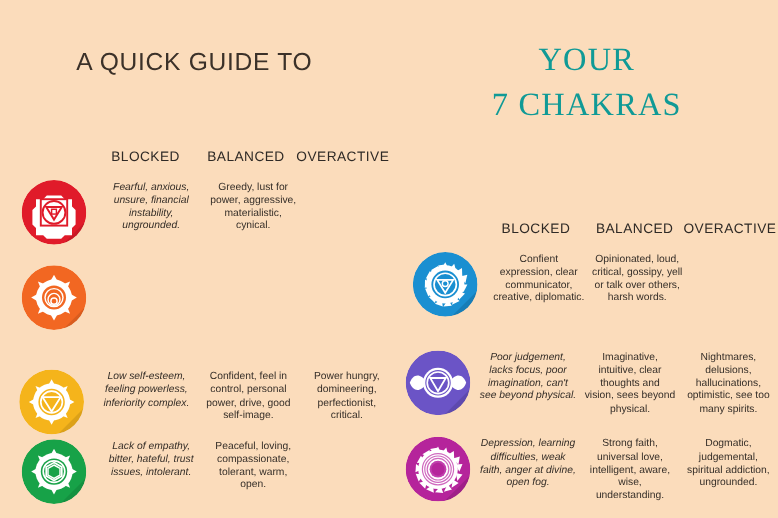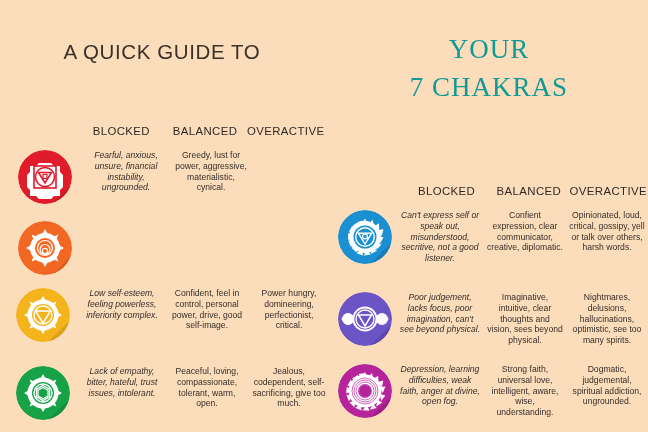--- a/index.html
+++ b/index.html
@@ -107,21 +107,21 @@
   }
   .c-blocked { width: 88px; font-style: italic; }
   .c-balanced { width: 82px; }
   .c-overactive { width: 82px; }
 
   
   .row-left { left: 8px; width: 322px; }
   .row-left .cells { margin-left: 0; }
   .row-l1 { top: 150px; }
   .row-l2 { top: 221px; }
-  .row-l3 { top: 288px; }
+  .row-l3 { top: 308px; }
   .row-l4 { top: 366px; }
 
   
   .row-right { left: 334px; width: 314px; }
   .row-r1 { top: 210px; }
   .row-r2 { top: 292px; }
   .row-r3 { top: 364px; }
 
   
   .chakra {
@@ -260,21 +260,20 @@
           <circle cx="27" cy="27" r="11" fill="#17A248"></circle>
           <circle cx="27" cy="27" r="9" fill="none" stroke="#fff" stroke-width="1.4"></circle>
           <path d="M27 19.5 L33.5 23.25 L33.5 30.75 L27 34.5 L20.5 30.75 L20.5 23.25 Z" fill="none" stroke="#fff" stroke-width="1.4"></path>
           <path d="M27 21.5 L32 24.3 L32 29.9 L27 32.7 L22 29.9 L22 24.3 Z" fill="none" stroke="#fff" stroke-width="1.2"></path>
         </svg>
       </div>
     </div>
     <div class="cells">
       <div class="cell c-blocked">Lack of empathy, bitter, hateful, trust issues, intolerant.</div>
       <div class="cell c-balanced">Peaceful, loving, compassionate, tolerant, warm, open.</div>
-      <div class="cell c-overactive">Jealous, codependent, self-sacrificing, give too much.</div>
     </div>
   </div>
 
   <div class="row row-right row-r1">
     <div class="icon-cell">
       <div class="chakra">
         <svg width="54" height="54" viewBox="0 0 54 54">
           <circle cx="27" cy="27" r="27" fill="#1A8FD1"></circle>
           <path d="M54 32 L32 54 L54 54 Z" fill="rgba(0,0,0,0.12)"></path>
           <g fill="#fff">
@@ -298,21 +297,20 @@
             </g>
           </g>
           <circle cx="27" cy="27" r="11.5" fill="#1A8FD1"></circle>
           <circle cx="27" cy="27" r="9.3" fill="none" stroke="#fff" stroke-width="1.4"></circle>
           <path d="M20.3 23.2 L33.7 23.2 L27 34 Z" fill="none" stroke="#fff" stroke-width="1.4"></path>
           <circle cx="27" cy="26.4" r="2.4" fill="none" stroke="#fff" stroke-width="1.2"></circle>
         </svg>
       </div>
     </div>
     <div class="cells">
-      <div class="cell c-blocked">Can't express self or speak out, misunderstood, secritive, not a good listener.</div>
       <div class="cell c-balanced">Confient expression, clear communicator, creative, diplomatic.</div>
       <div class="cell c-overactive">Opinionated, loud, critical, gossipy, yell or talk over others, harsh words.</div>
     </div>
   </div>
 
   <div class="row row-right row-r2">
     <div class="icon-cell">
       <div class="chakra">
         <svg width="54" height="54" viewBox="0 0 54 54">
           <circle cx="27" cy="27" r="27" fill="#6B54C6"></circle>

